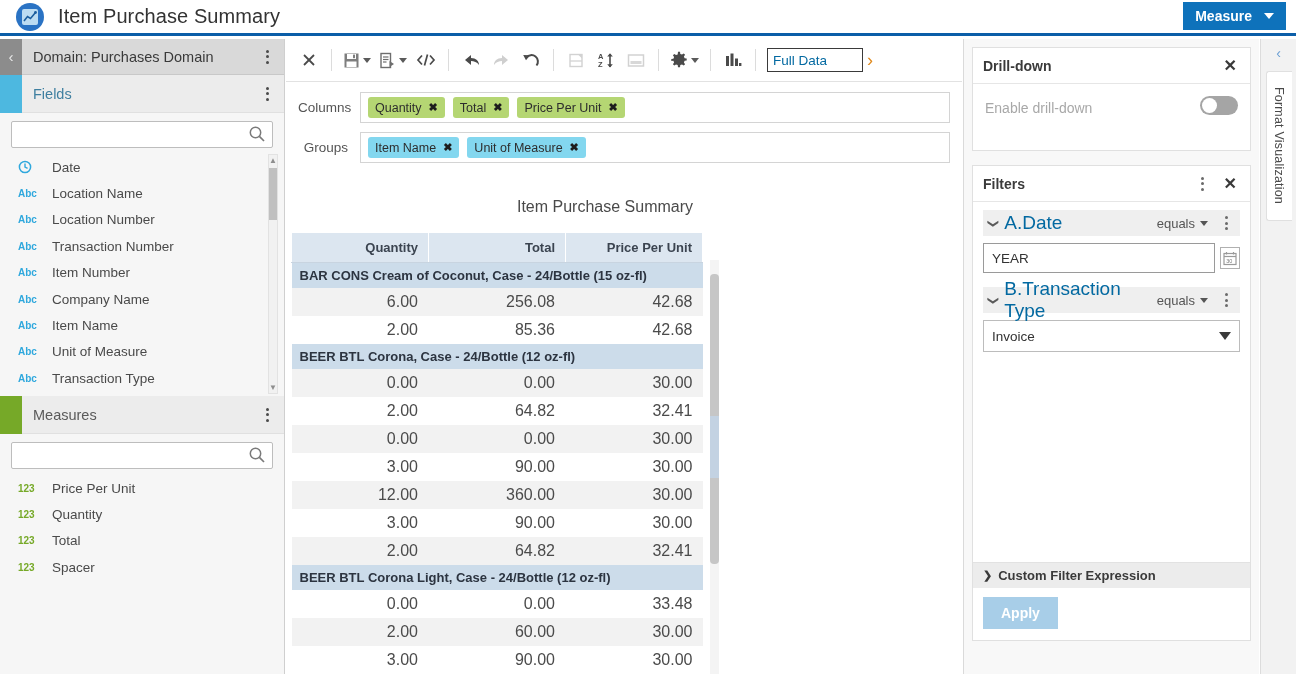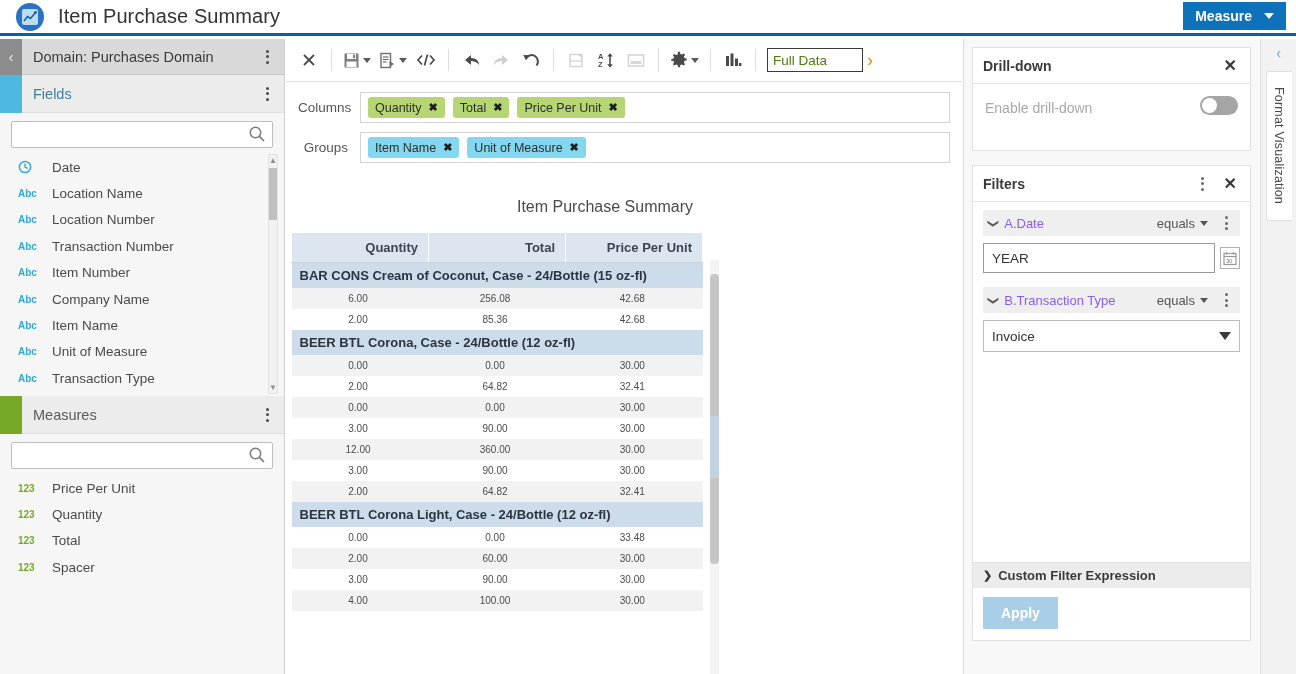--- a/index.html
+++ b/index.html
@@ -132,21 +132,21 @@
   .tbtn.dis { color: #cfcfcf; cursor: default; }
   .tbtn .dd-caret {
     width: 0; height: 0; margin-left: 3px;
     border-left: 4px solid transparent; border-right: 4px solid transparent;
     border-top: 5px solid #5a5a5a;
   }
   .tsep { width: 1px; height: 22px; background: #dcdcdc; margin: 0 7px; flex: 0 0 auto; }
   #fulldata-wrap { margin-left: 4px; display: flex; align-items: center; flex: 0 0 auto; }
   #fulldata {
     width: 96px; height: 24px; border: 1px solid #3a3a3a; background: #fff;
-    font-size: 13.5px; color: #4d7c0f; padding: 0 5px;
+    font-size: 13.5px; color: #0369a1; padding: 0 5px;
     font-family: "Liberation Sans", sans-serif;
   }
 
   #shelves { padding: 10px 12px 6px 12px; }
   .shelf { display: flex; align-items: center; margin-bottom: 9px; }
   .shelf-label {
     width: 62px; text-align: right; font-size: 13.5px; color: #555;
     padding-right: 12px; flex: 0 0 auto;
   }
   .shelf-drop {
@@ -167,21 +167,21 @@
   }
 
   #table-wrap { position: relative; margin-left: 5px; width: 420px; }
   table#pivot { border-collapse: collapse; width: 412px; table-layout: fixed; }
   table#pivot th {
     background: #dce6f0; color: #3b4450; font-size: 13px; font-weight: bold;
     text-align: right; padding: 7px 10px 7px 6px;
     border: 1px solid #ffffff; border-bottom: 1px solid #c8d4e0;
   }
   table#pivot td.num {
-    text-align: center; font-size: 10px; color: #4b4b4b;
+    text-align: right; font-size: 16px; color: #4b4b4b;
     padding: 5px 10px 5px 6px; border-left: 1px solid transparent;
   }
   table#pivot tr.grp-row td {
     background: #ccdcea; color: #2c3440; font-size: 13px; font-weight: bold;
     text-align: left; padding: 5px 8px;
   }
   table#pivot tr.odd td.num { background: #f2f2f2; }
   table#pivot tr.even td.num { background: #ffffff; }
   #table-scroll {
     position: absolute; right: -8px; top: 28px; width: 9px; height: 420px;
@@ -219,21 +219,21 @@
     position: absolute; left: 2px; top: 2px; width: 15px; height: 15px;
     border-radius: 50%; background: #ffffff;
   }
 
   #filters-body { padding: 8px 10px 0 10px; }
   .filter-head {
     background: #efefef; height: 26px; display: flex; align-items: center;
     padding: 0 6px; margin-bottom: 7px;
   }
   .chev { color: #5a5a5a; font-size: 11px; margin-right: 6px; }
-  .filter-name { font-size: 13px; color: #8b5cf6; flex: 1 1 auto; }
+  .filter-name { font-size: 19px; color: #0369a1; flex: 1 1 auto; }
   .filter-op { font-size: 13px; color: #555; display: flex; align-items: center; gap: 5px; cursor: pointer;}
   .filter-op .caret {
     width: 0; height: 0; border-left: 4px solid transparent;
     border-right: 4px solid transparent; border-top: 5px solid #555;
   }
   .kebab.sm { margin-right: 0; width: 16px; }
   .kebab.sm i { background: #6a6a6a; }
 
   .filter-input-row { display: flex; align-items: center; gap: 5px; margin-bottom: 14px; }
   .finput {

